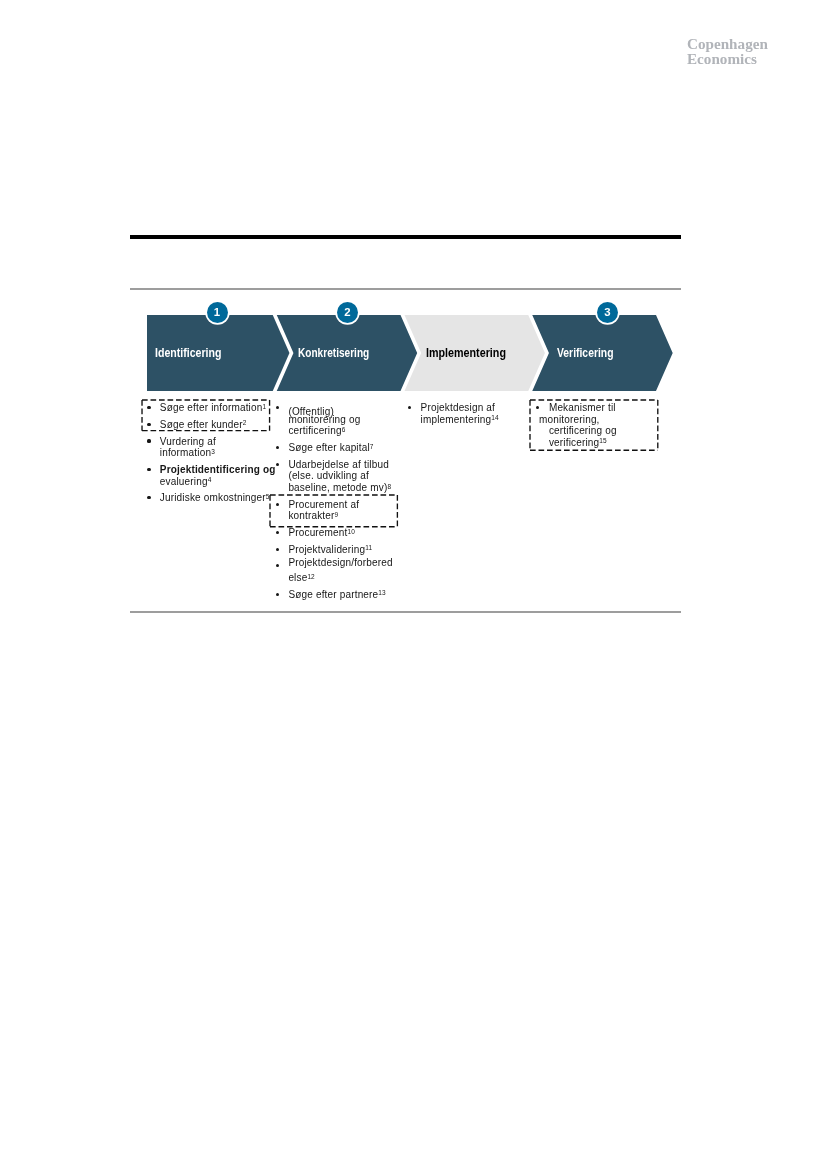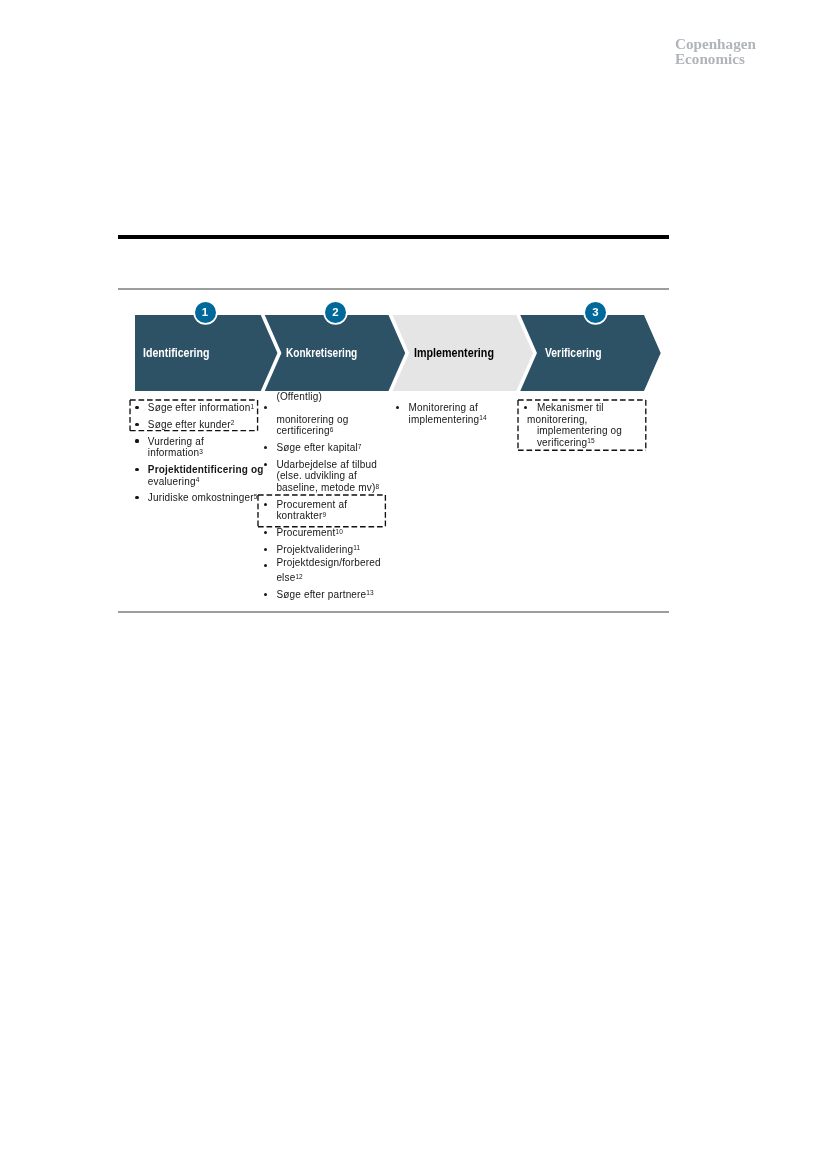--- a/index.html
+++ b/index.html
@@ -6,21 +6,21 @@
   html, body { margin:0; padding:0; }
   body {
     width:827px; height:1169px;
     background:#ffffff;
     font-family:"Liberation Sans", sans-serif;
     position:relative;
     overflow:hidden;
     -webkit-font-smoothing:antialiased;
     transform:translateZ(0);
   }
-  .page { position:absolute; inset:0; }
+  .page { position:absolute; inset:0;margin-left:12px; }
 
   
   .logo {
     position:absolute; left:674.6px; top:36.2px;
     font-family:"Liberation Serif", serif;
     font-size:15.5px; line-height:15.0px;
     color:#b1b4b9; font-weight:700;
     white-space:pre;
     transform:scaleX(0.978); transform-origin:left top;
   }
@@ -125,21 +125,21 @@
           <span class="txt" style="left: 147.8px; top: 476.55px;">evaluering<sup>4</sup></span>
         </div>
         <div class="bul-item">
           <span class="dot" style="left: 135.45px; top: 496.05px;"></span>
           <span class="txt" style="left: 147.8px; top: 493.3px;">Juridiske omkostninger<sup>5</sup></span>
         </div>
       </div>
       <div class="col">
         <div class="bul-item">
           <span class="dot" style="left: 263.95px; top: 406.05px;"></span>
-          <span class="txt" style="left: 276.4px; top: 392px;">(Offentlig)</span>
+          <span class="txt" style="left: 276.4px; top: 407px;">(Offentlig)</span>
           <span class="txt" style="left: 276.4px; top: 414.85px;">monitorering og</span>
           <span class="txt" style="left: 276.4px; top: 426.4px;">certificering<sup>6</sup></span>
         </div>
         <div class="bul-item">
           <span class="dot" style="left: 263.95px; top: 445.9px;"></span>
           <span class="txt" style="left: 276.4px; top: 443.15px;">Søge efter kapital<sup>7</sup></span>
         </div>
         <div class="bul-item">
           <span class="dot" style="left: 263.95px; top: 462.65px;"></span>
           <span class="txt" style="left: 276.4px; top: 459.9px;">Udarbejdelse af tilbud</span>
@@ -165,30 +165,30 @@
           <span class="txt" style="left: 276.4px; top: 573.1px;">else<sup>12</sup></span>
         </div>
         <div class="bul-item">
           <span class="dot" style="left: 263.95px; top: 592.6px;"></span>
           <span class="txt" style="left: 276.4px; top: 589.85px;">Søge efter partnere<sup>13</sup></span>
         </div>
       </div>
       <div class="col">
         <div class="bul-item">
           <span class="dot" style="left: 395.85px; top: 406.05px;"></span>
-          <span class="txt" style="left: 408.6px; top: 403.3px;">Monitorering af</span>
+          <span class="txt" style="left: 408.6px; top: 403.3px;">Projektdesign af</span>
           <span class="txt" style="left: 408.6px; top: 414.85px;">implementering<sup>14</sup></span>
         </div>
       </div>
       <div class="col">
         <div class="bul-item">
           <span class="dot" style="left: 524.25px; top: 405.85px;"></span>
           <span class="txt" style="left: 536.9px; top: 403.1px;">Mekanismer til</span>
           <span class="txt" style="left: 527px; top: 414.65px;">monitorering,</span>
-          <span class="txt" style="left: 536.9px; top: 426.2px;">implementering og</span>
+          <span class="txt" style="left: 536.9px; top: 426.2px;">certificering og</span>
           <span class="txt" style="left: 536.9px; top: 437.75px;">verificering<sup>15</sup></span>
         </div>
       </div>
     </div>
 
   <div id="boxes">
       <div class="dashbox" style="left: 127.8px; top: 398.3px; width: 131.6px; height: 34.7px;">
         <svg width="131.6" height="34.7" viewBox="0 0 131.6 34.7">
           <path d="M2,2 L129.6,2" fill="none" stroke="#111111" stroke-width="1.35" stroke-dasharray="5.65 2.85"></path>
           <path d="M2,32.7 L129.6,32.7" fill="none" stroke="#111111" stroke-width="1.35" stroke-dasharray="5.65 2.85"></path>

